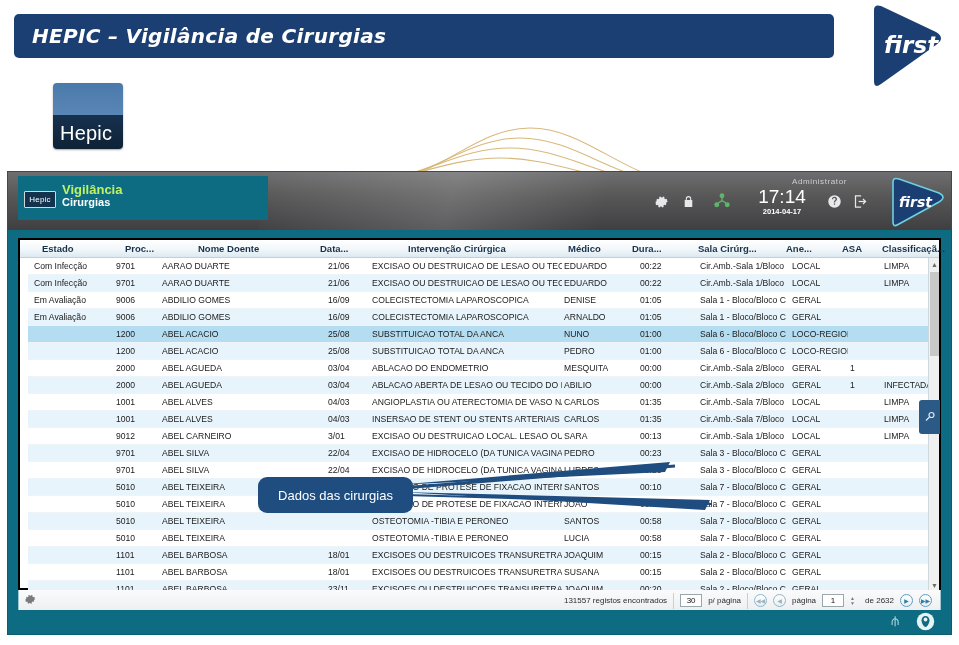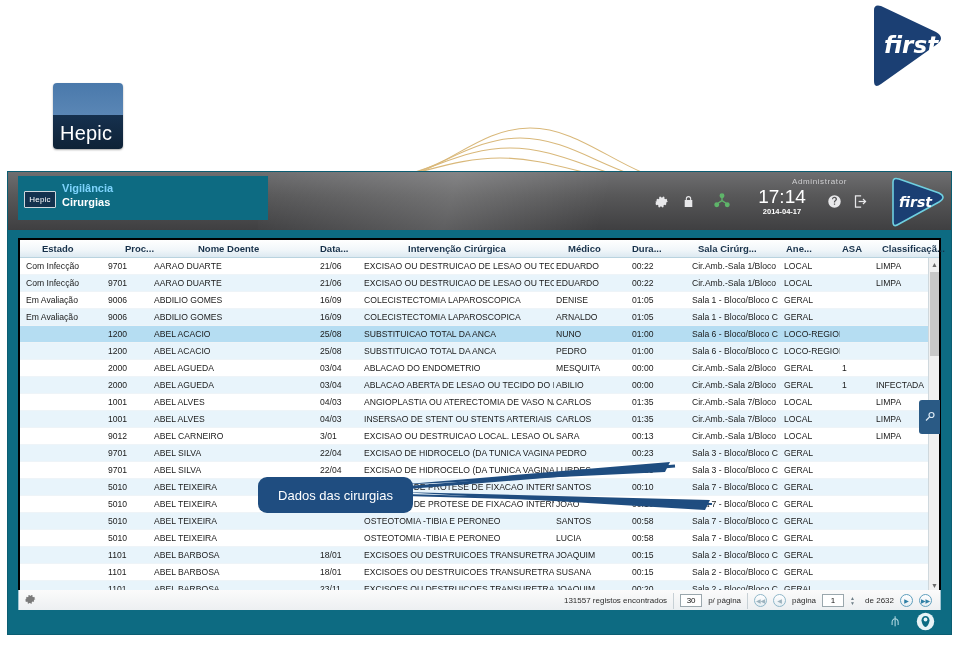--- a/index.html
+++ b/index.html
@@ -56,21 +56,21 @@
   .app-tab{
     position:absolute; left:10px; top:4px; width:250px; height:44px;
     background:#0d6b82;
   }
   .app-tab .mini-logo{
     position:absolute; left:6px; top:15px; width:32px; height:17px;
     background:#13324e; border:1px solid #cfd8dd; border-radius:1px;
     color:#fff; font-size:8px; text-align:center; line-height:16px;
     letter-spacing:.2px;
   }
-  .app-tab .l1{ position:absolute; left:44px; top:6px; color:#7dd3fc; font-size:11px; font-weight:bold; }
+  .app-tab .l1{ position:absolute; left:44px; top:6px; color:#bef264; font-size:13px; font-weight:bold; }
   .app-tab .l2{ position:absolute; left:44px; top:20px; color:#fff; font-size:11px; font-weight:bold; }
   .menu-bar{
     position:absolute; left:10px; top:46px; width:250px; height:15px;
     background:#2d8ba0;
     display:flex; align-items:center;
   }
   .menu-bar .mlabel{ color:#e6f3f6; font-size:8.5px; font-weight:bold; padding-left:8px; letter-spacing:.4px;}
   .menu-bar .mcaret{ color:#cfe6ec; font-size:8px; padding-left:12px; }
 
   .tb-icons{ position:absolute; right:8px; top:0; height:58px; display:flex; align-items:center; gap:0; }
@@ -88,21 +88,21 @@
     background:#ffffff; border:2px solid #000000;
   }
   .grid-head{
     height:18px; background:linear-gradient(180deg,#ffffff 0%,#f2f7fa 55%,#dce9f1 100%);
     border-bottom:1px solid #b9d3df; position:relative;
   }
   .grid-head .hc{
     position:absolute; top:3px; font-size:9.5px; font-weight:bold; color:#17314a;
     font-family:"Liberation Sans",sans-serif; white-space:nowrap;
   }
-  .grid-body{ position:relative; height:332px; overflow:hidden; }
+  .grid-body{ position:relative; height:332px; overflow:hidden;margin-left:8px; }
   .grow{ position:relative; height:17px; border-bottom:1px solid #eef4f8; }
   .grow.alt{ background:#e8f4fb; }
   .grow.sel{ background:#b5ddf2; }
   .grow .cell{
     position:absolute; top:3px; font-size:8.6px; color:#1a1a1a; white-space:nowrap; overflow:hidden;
     font-family:"Liberation Sans",sans-serif;
   }
   .col-estado{ left:6px; width:70px; }
   .col-proc  { left:88px; width:40px; }
   .col-nome  { left:134px; width:160px; }
@@ -174,20 +174,23 @@
     z-index:30;
   }
   .callout span{ color:#ffffff; font-size:13px; }
   .callout-arrows{ position:absolute; left:250px; top:440px; width:500px; height:90px; z-index:25; }
 </style>
 </head>
 <body>
 
 <div id="root">
 
+  <div class="slide-title-bar">
+    <div class="slide-title-text">HEPIC – Vigilância de Cirurgias</div>
+  </div>
 
   <div class="first-logo-top">
     <svg width="92" height="88" viewBox="0 0 92 88">
       <path d="M20 8 Q20 2 27 4 L82 30 Q92 36 82 43 L27 82 Q20 87 20 79 Z" fill="#1b3f73"></path>
       <text x="30" y="51" font-family="DejaVu Sans, sans-serif" font-size="23" font-weight="bold" font-style="italic" fill="#ffffff">first</text>
     </svg>
   </div>
 
   <div class="hepic-logo">
     <span>Hepic</span>

